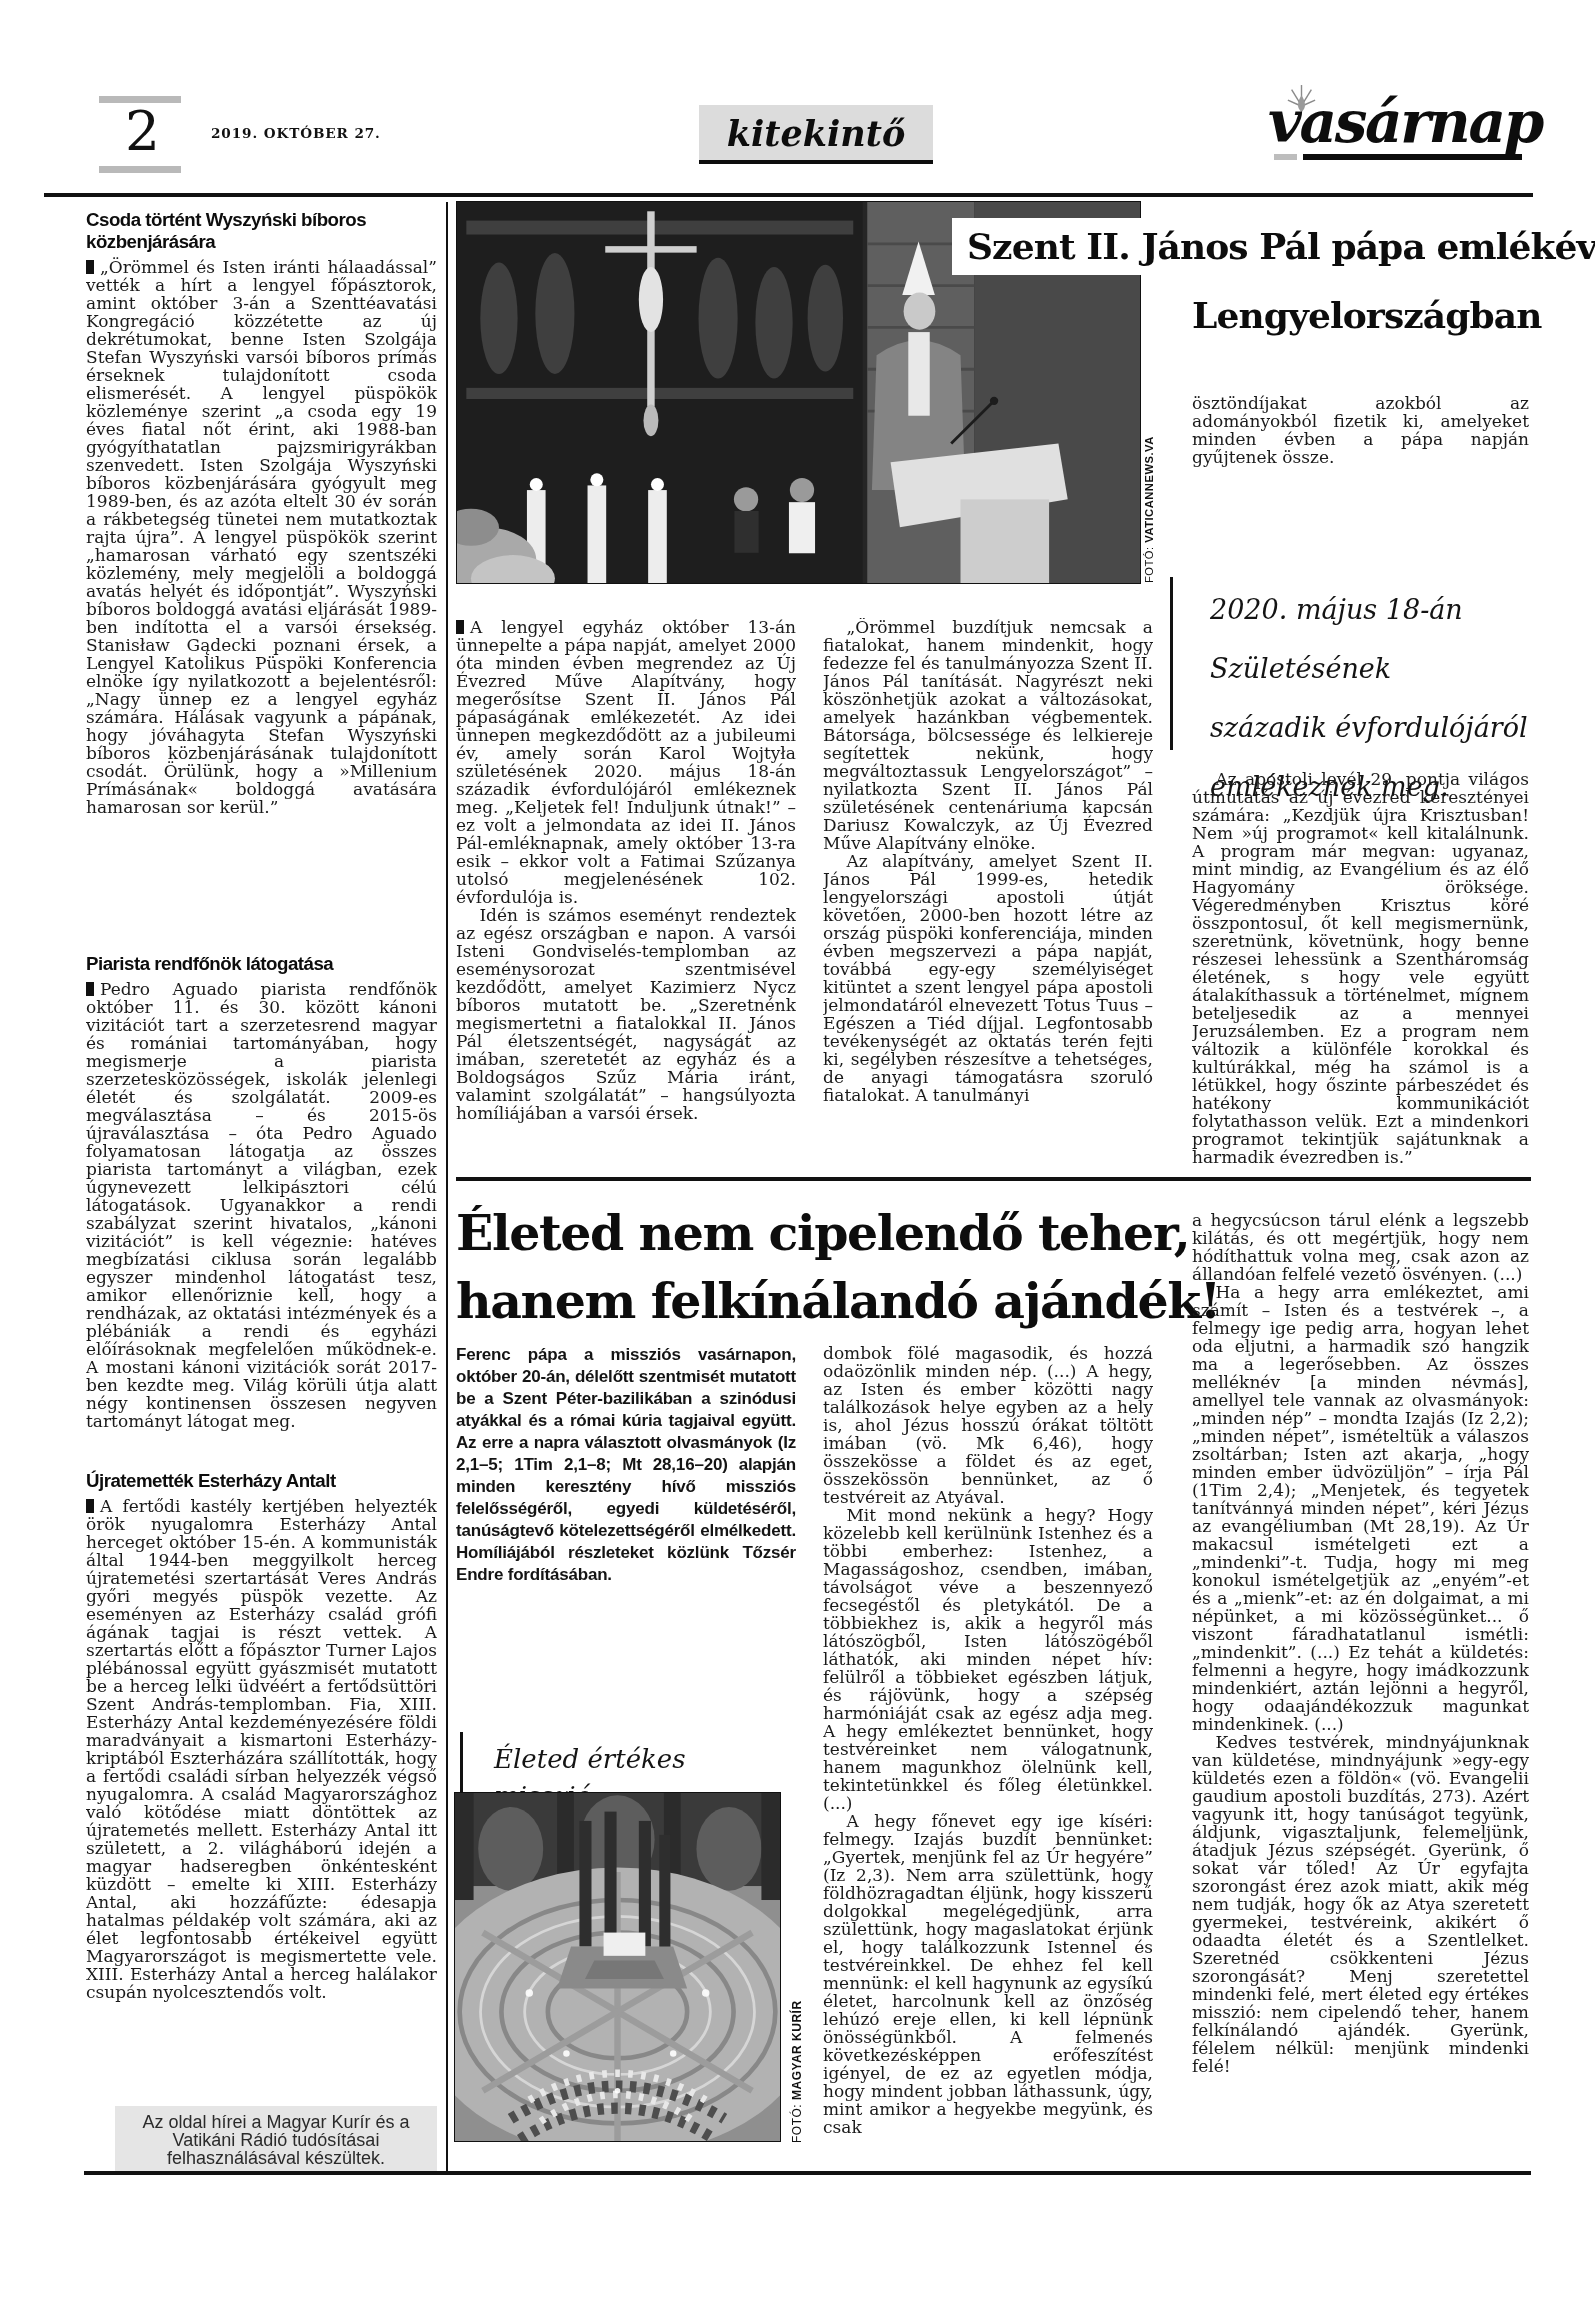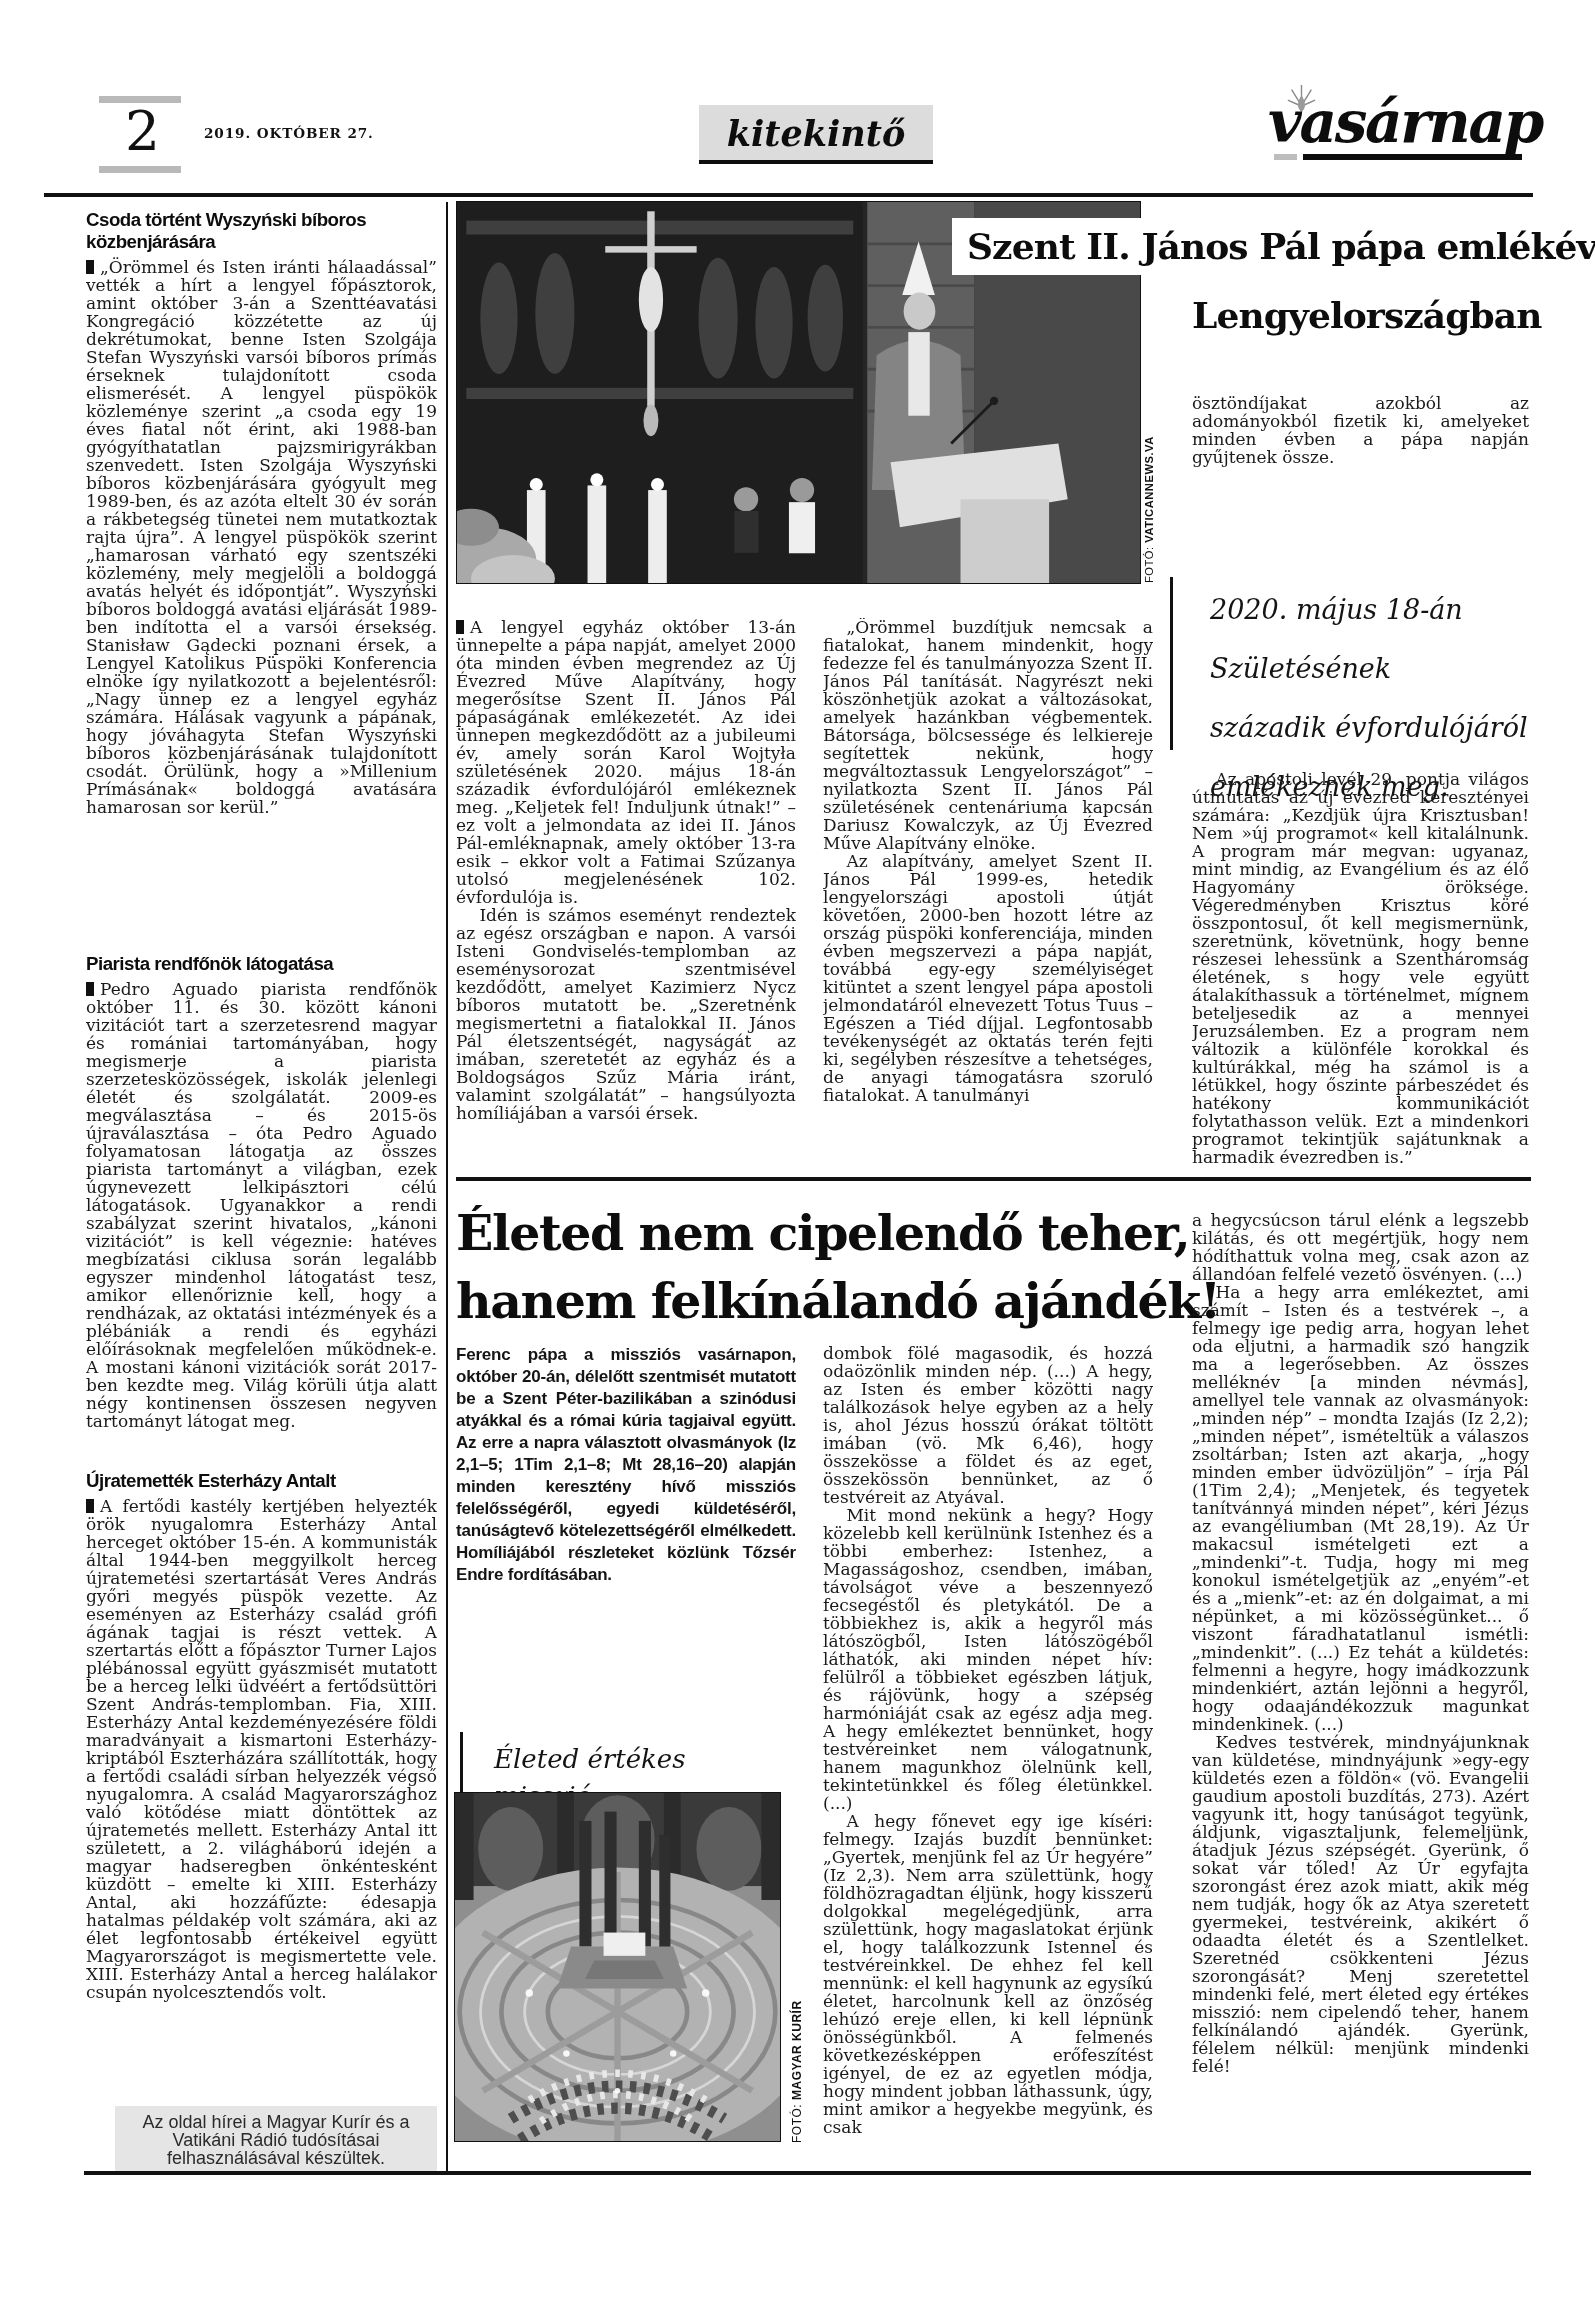--- a/index.html
+++ b/index.html
@@ -5,21 +5,21 @@
   html,body{margin:0;padding:0;background:#888;}
   .page{position:relative;width:1595px;height:2319px;background:#fff;overflow:hidden;
         font-family:"DejaVu Serif",serif;color:#1a1a1a;}
   [data-name]{box-sizing:border-box;}
 
   
   .pn-bar{position:absolute;left:99px;width:82px;height:6.5px;background:#b9b9b9;}
   .pn-bar.top{top:96px;} .pn-bar.bot{top:166px;}
   .page-number{position:absolute;left:117px;top:96px;width:51px;text-align:center;
       font-size:55px;line-height:70px;font-family:"DejaVu Serif",serif;color:#111;}
-  .issue-date{position:absolute;left:204px;top:125px;font-family:"DejaVu Serif",serif;
+  .issue-date{position:absolute;left:211px;top:125px;font-family:"DejaVu Serif",serif;
       font-size:13.6px;letter-spacing:0.9px;color:#111;font-weight:bold;}
   .section-badge{position:absolute;left:699px;top:105px;width:234px;height:55px;background:#dcdcdc;
       text-align:center;font-family:"DejaVu Serif",serif;font-style:italic;font-weight:bold;
       font-size:35px;line-height:57px;color:#0d0d0d;}
   .section-bar{position:absolute;left:699px;top:160px;width:234px;height:4.2px;background:#0d0d0d;}
   .brand{position:absolute;left:1268px;top:92px;width:262px;text-align:right;
       font-family:"DejaVu Serif",serif;font-style:italic;font-weight:bold;font-size:58px;
       line-height:61px;letter-spacing:-2.3px;color:#0d0d0d;}
   .brand-flame{position:absolute;left:1286px;top:84px;width:31px;height:34px;}
   .brand-bar{position:absolute;left:1303px;top:154px;width:219px;height:5.6px;background:#0d0d0d;}

